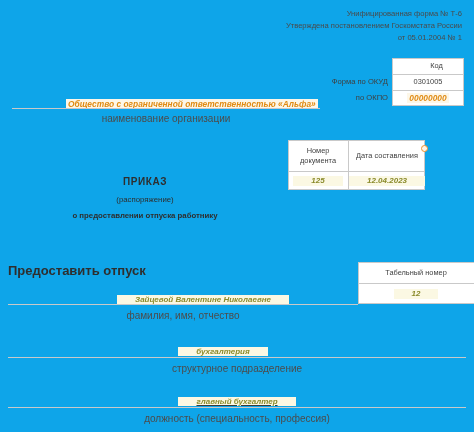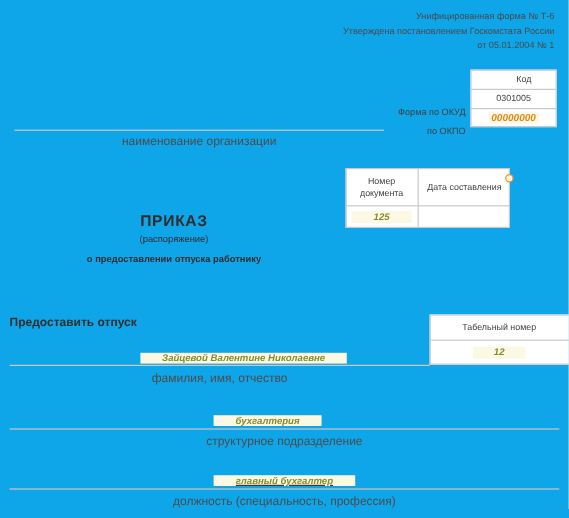--- a/index.html
+++ b/index.html
@@ -34,21 +34,20 @@
   }
   .caption {
     font-size: 10px;
     color: #4c4c4c;
     text-align: center;
   }
   .label-right {
     font-size: 7.6px;
     color: #3f3f3f;
     text-align: left;
-    margin-top: 12px;
   }
   .bold {
     font-weight: bold;
   }
 
   
   .filled {
     font-style: italic;
     font-weight: bold;
     font-size: 8px;
@@ -137,46 +136,52 @@
 
   <div class="cell" style="left:392px; top:74px; width:72px; height:16px;">0301005</div>
 
   <div class="cell" style="left:392px; top:90px; width:72px; height:16px;">
     <span class="filled-orange">00000000</span>
   </div>
 
   <div class="txt label-right" style="right:86px; top:78px;">Форма по ОКУД</div>
   <div class="txt label-right" style="right:86px; top:94px;">по ОКПО</div>
 
+  <div class="txt" style="left:66px; top:93px;">
+    <span class="filled-orange">Общество с ограниченной ответственностью «Альфа»</span>
+  </div>
   <div class="rule" style="left:12px; top:108px; width:308px;"></div>
   <div class="txt caption" style="left:12px; top:113px; width:308px;">наименование организации</div>
 
   <div class="box" style="left:288px; top:140px; width:137px; height:50px;"></div>
   <div class="vline" style="left:348px; top:140px; height:50px;"></div>
   <div class="hline" style="left:288px; top:171px; width:137px;"></div>
 
   <div class="cell" style="left:288px; top:140px; width:60px; height:31px; flex-direction:column;">
     <span>Номер</span>
     <span>документа</span>
   </div>
 
   <div class="cell" style="left:349px; top:140px; width:76px; height:31px;">Дата составления</div>
 
   <div class="cell" style="left:288px; top:171px; width:60px; height:19px;">
     <span class="filled">125</span>
   </div>
 
+  <div class="cell" style="left:349px; top:171px; width:76px; height:19px;">
+    <span class="filled">12.04.2023</span>
+  </div>
 
   <div class="marker-dot" style="left:421px; top:145px;"></div>
 
-  <div class="title-center bold" style="left:0px; top:176px; width:290px; font-size:13px; letter-spacing:0.6px;">ПРИКАЗ</div>
+  <div class="title-center bold" style="left:0px; top:176px; width:290px; font-size:10px; letter-spacing:0.6px;">ПРИКАЗ</div>
   <div class="title-center" style="left:0px; top:195px; width:290px;">(распоряжение)</div>
   <div class="title-center bold" style="left:0px; top:211px; width:290px; font-size:7.8px;">о предоставлении отпуска работнику</div>
 
-  <div class="txt bold" style="left:8px; top:264px; font-size:10px; color:#2e2e2e;">Предоставить отпуск</div>
+  <div class="txt bold" style="left:8px; top:264px; font-size:13px; color:#2e2e2e;">Предоставить отпуск</div>
 
   <div class="box" style="left:358px; top:262px; width:120px; height:42px;"></div>
   <div class="hline" style="left:358px; top:283px; width:120px;"></div>
   <div class="cell" style="left:358px; top:262px; width:116px; height:21px;">Табельный номер</div>
   <div class="cell" style="left:358px; top:283px; width:116px; height:21px;">
     <span class="filled">12</span>
   </div>
 
   <div class="txt" style="left:0px; top:288px; width:358px; text-align:center;margin-left:24px;">
     <span class="filled">Зайцевой Валентине Николаевне</span>

